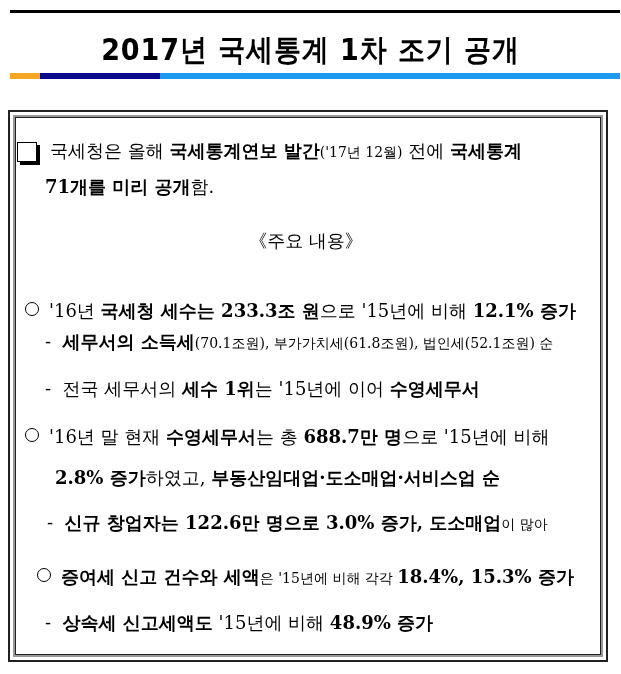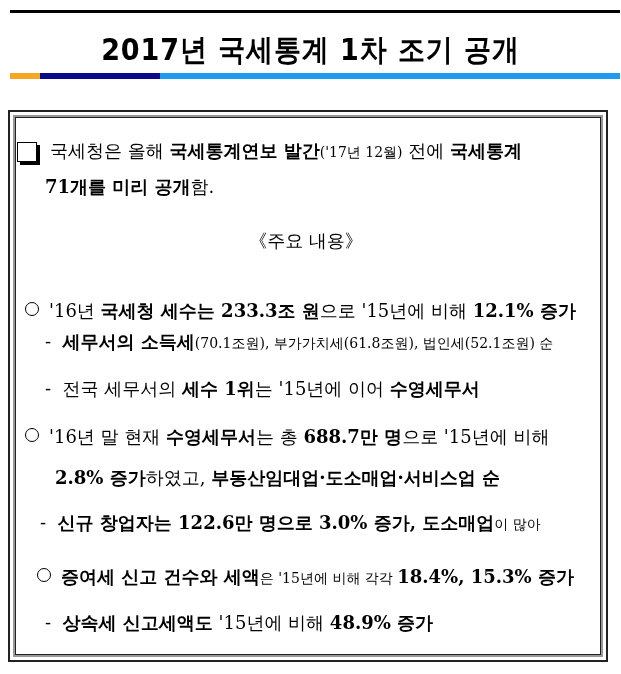--- a/index.html
+++ b/index.html
@@ -75,21 +75,21 @@
   <span>-</span>&nbsp;&nbsp;<span>전국 세무서의 </span><span class="b">세수 1위</span><span>는 '15년에 이어 </span><span class="b">수영세무서</span>
 </div>
 
 <div class="line" style="left:25px; top:424px;">
   <span class="bullet-circle"></span><span>'16년 말 현재 </span><span class="b">수영세무서</span><span>는 총 </span><span class="b">688.7만 명</span><span>으로 '15년에 비해</span>
 </div>
 <div class="line" style="left:55px; top:459px;margin-top:6px;">
   <span class="b">2.8% 증가</span><span>하였고, </span><span class="b">부동산임대업·도소매업·서비스업 순</span>
 </div>
 
-<div class="line" style="left:40px; top:510px;">
+<div class="line" style="left:47px; top:510px;">
   <span>-</span>&nbsp;&nbsp;<span class="b">신규 창업자는 122.6만 명으로 3.0% 증가, 도소매업</span><span class="sm">이 많아</span>
 </div>
 
 <div class="line" style="left:37px; top:564px;">
   <span class="bullet-circle"></span><span class="b">증여세 신고 건수와 세액</span><span class="sm">은 '15년에 비해 각각 </span><span class="b">18.4%, 15.3% 증가</span>
 </div>
 
 <div class="line" style="left:45px; top:610px;">
   <span>-</span>&nbsp;&nbsp;<span class="b">상속세 신고세액도</span><span> '15년에 비해 </span><span class="b">48.9% 증가</span>
 </div>

